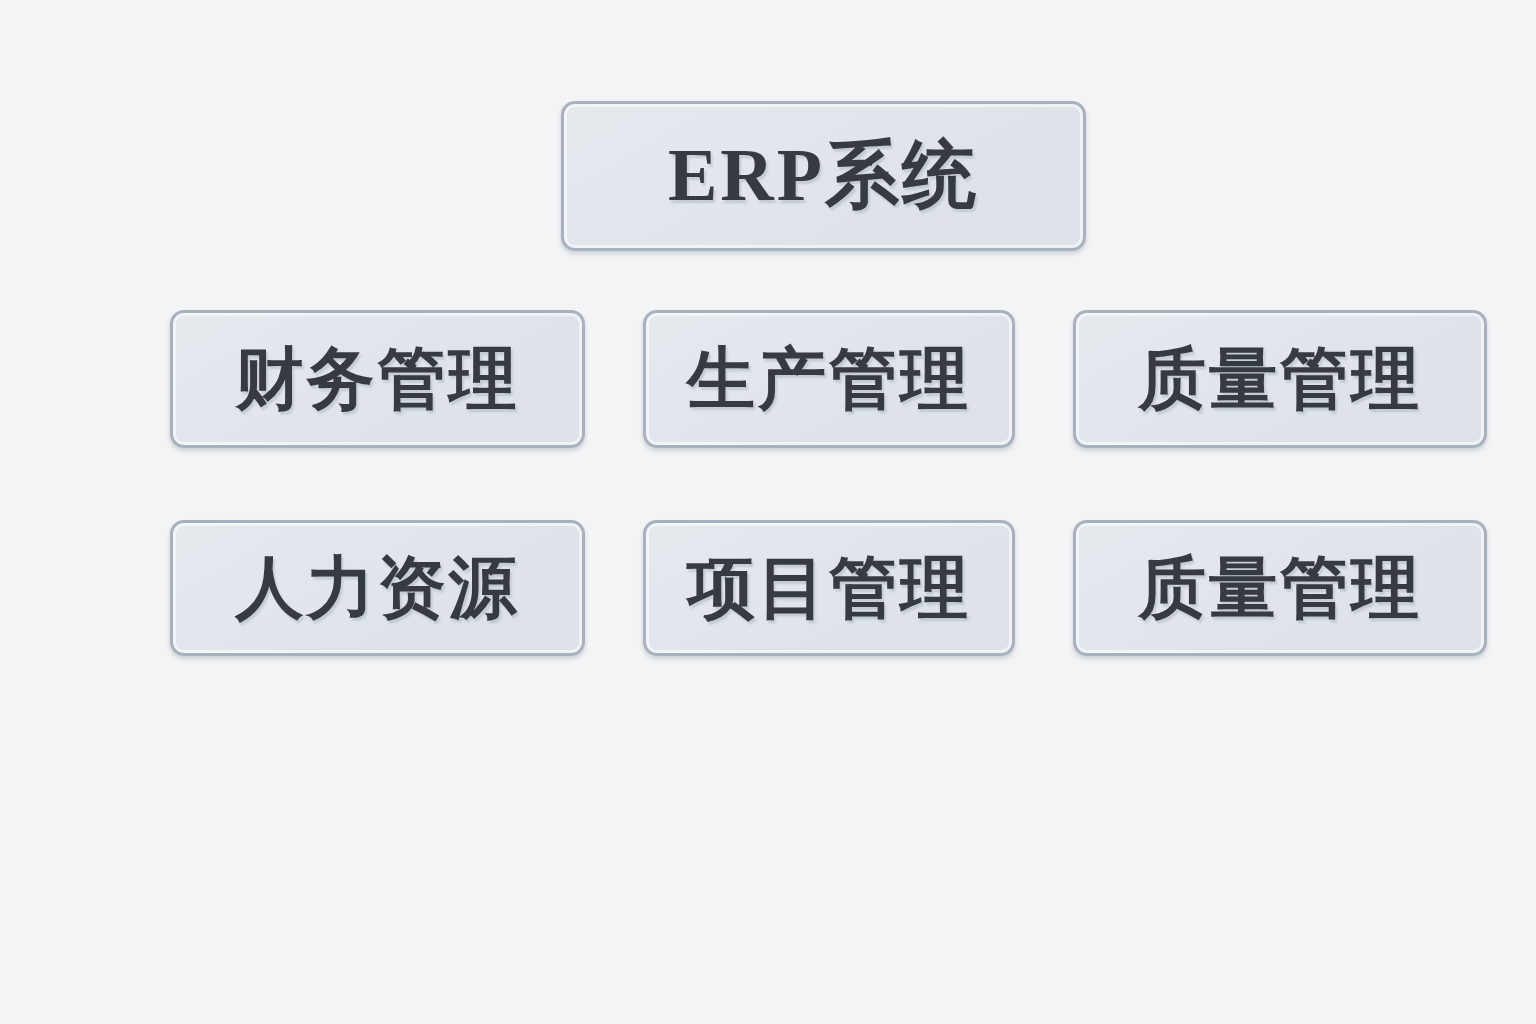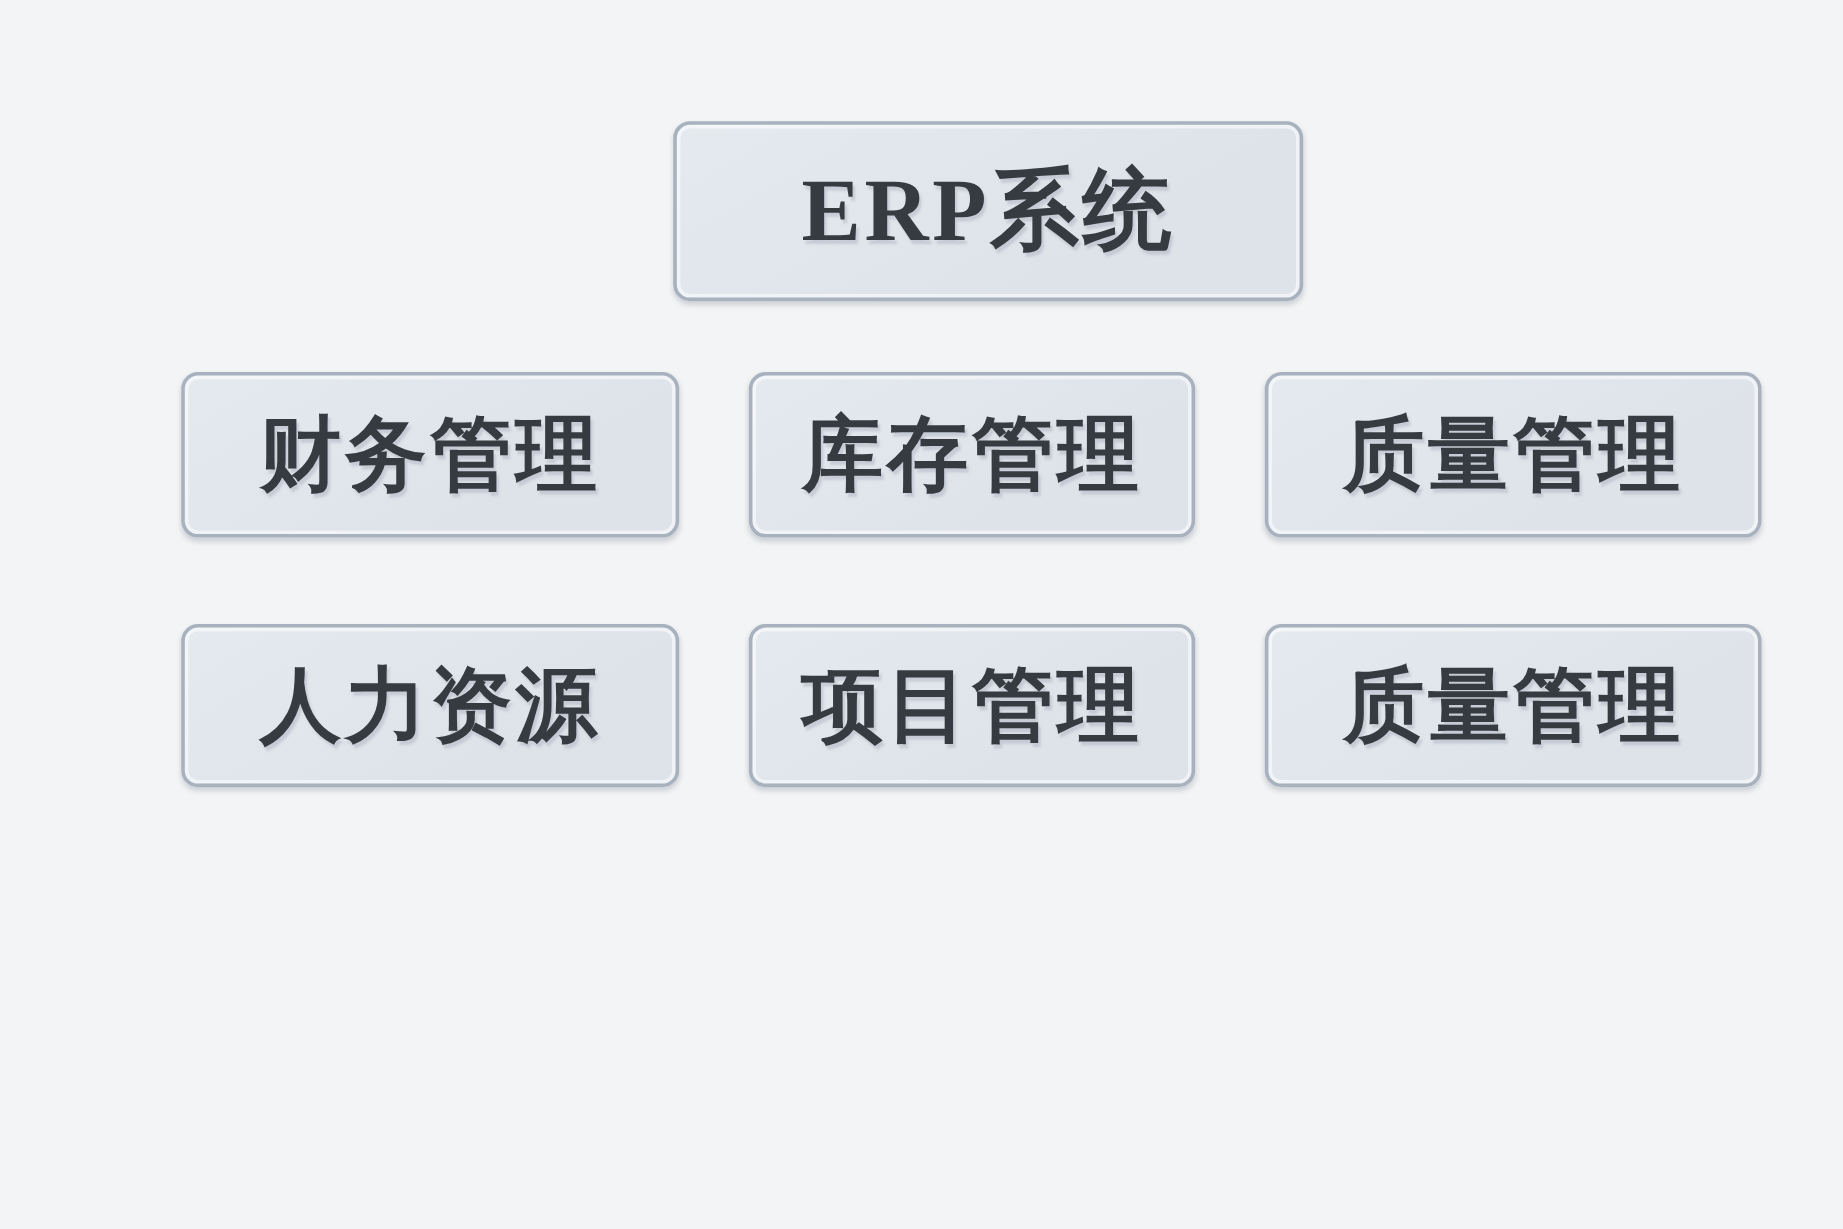--- a/index.html
+++ b/index.html
@@ -42,21 +42,21 @@
   .title-box {
     position: absolute;
     left: 505px;
     top: 45px;
     width: 525px;
     height: 150px;
     font-size: 74px;
   }
   .module-grid {
     position: absolute;
-    left: 81px;
+    left: 100px;
     top: 240px;
     width: 1345px;
     display: grid;
     grid-template-columns: 443px 400px 442px;
     grid-template-rows: 166px 164px 164px;
     column-gap: 30px;
     row-gap: 44px;
   }
   .module-box {
     font-size: 68px;
@@ -69,21 +69,21 @@
 
   <div class="box title-box">
     <span>ERP系统</span>
   </div>
 
   <div class="module-grid">
     <div class="box module-box">
       <span>财务管理</span>
     </div>
     <div class="box module-box">
-      <span>库存管理</span>
+      <span>生产管理</span>
     </div>
     <div class="box module-box">
       <span>质量管理</span>
     </div>
     <div class="box module-box">
       <span>人力资源</span>
     </div>
     <div class="box module-box">
       <span>项目管理</span>
     </div>

